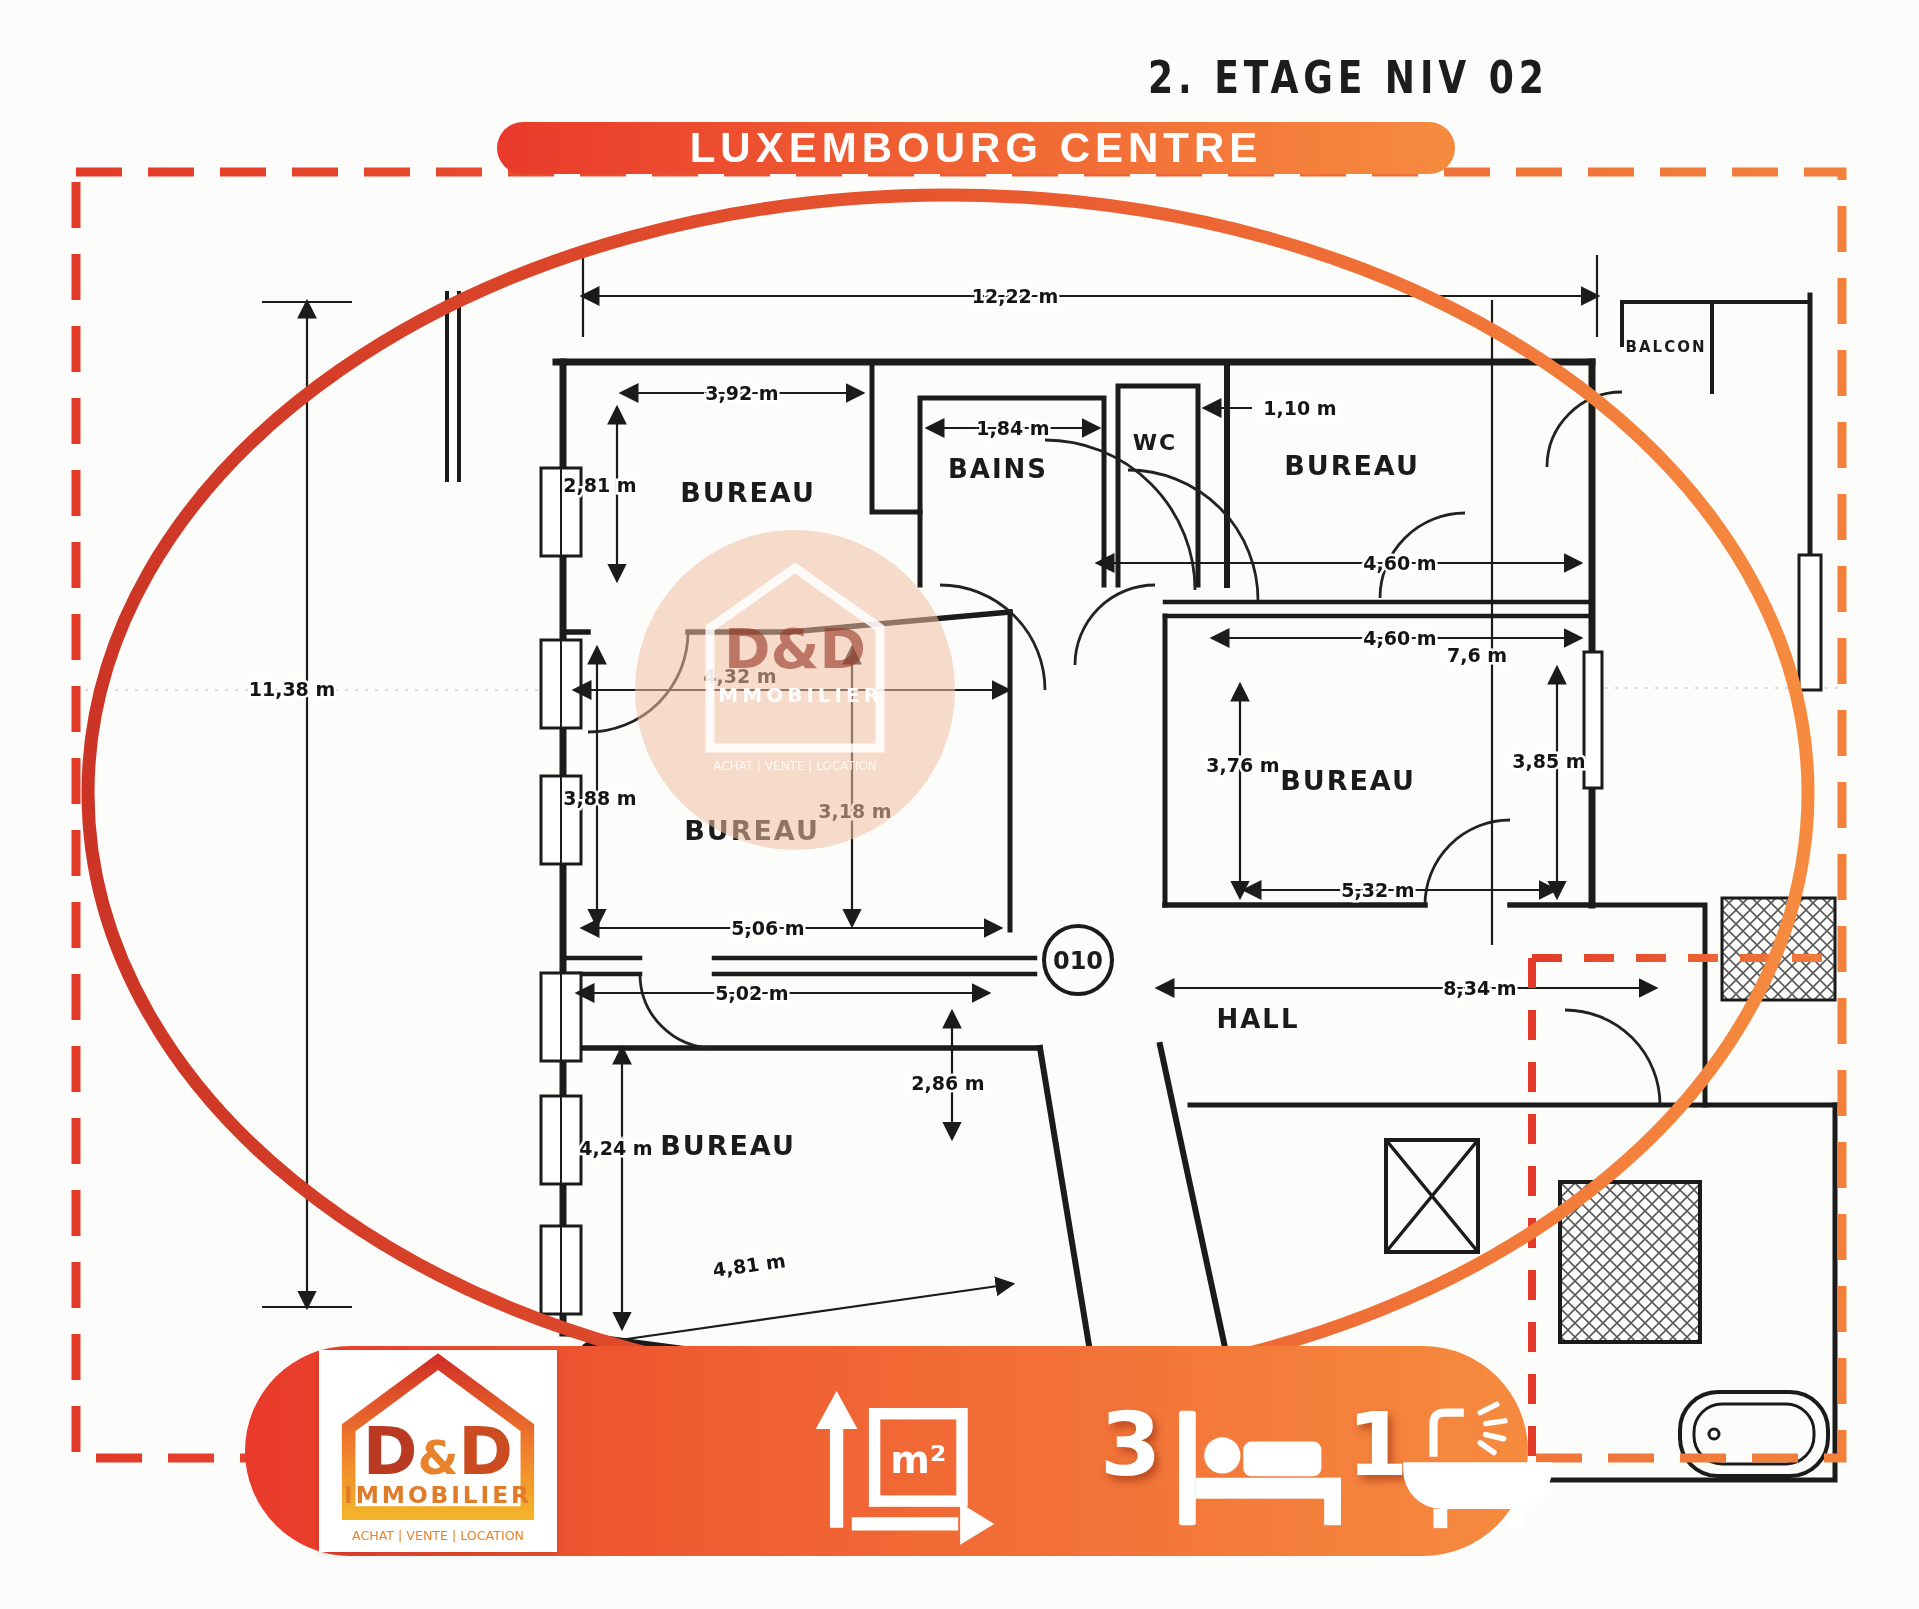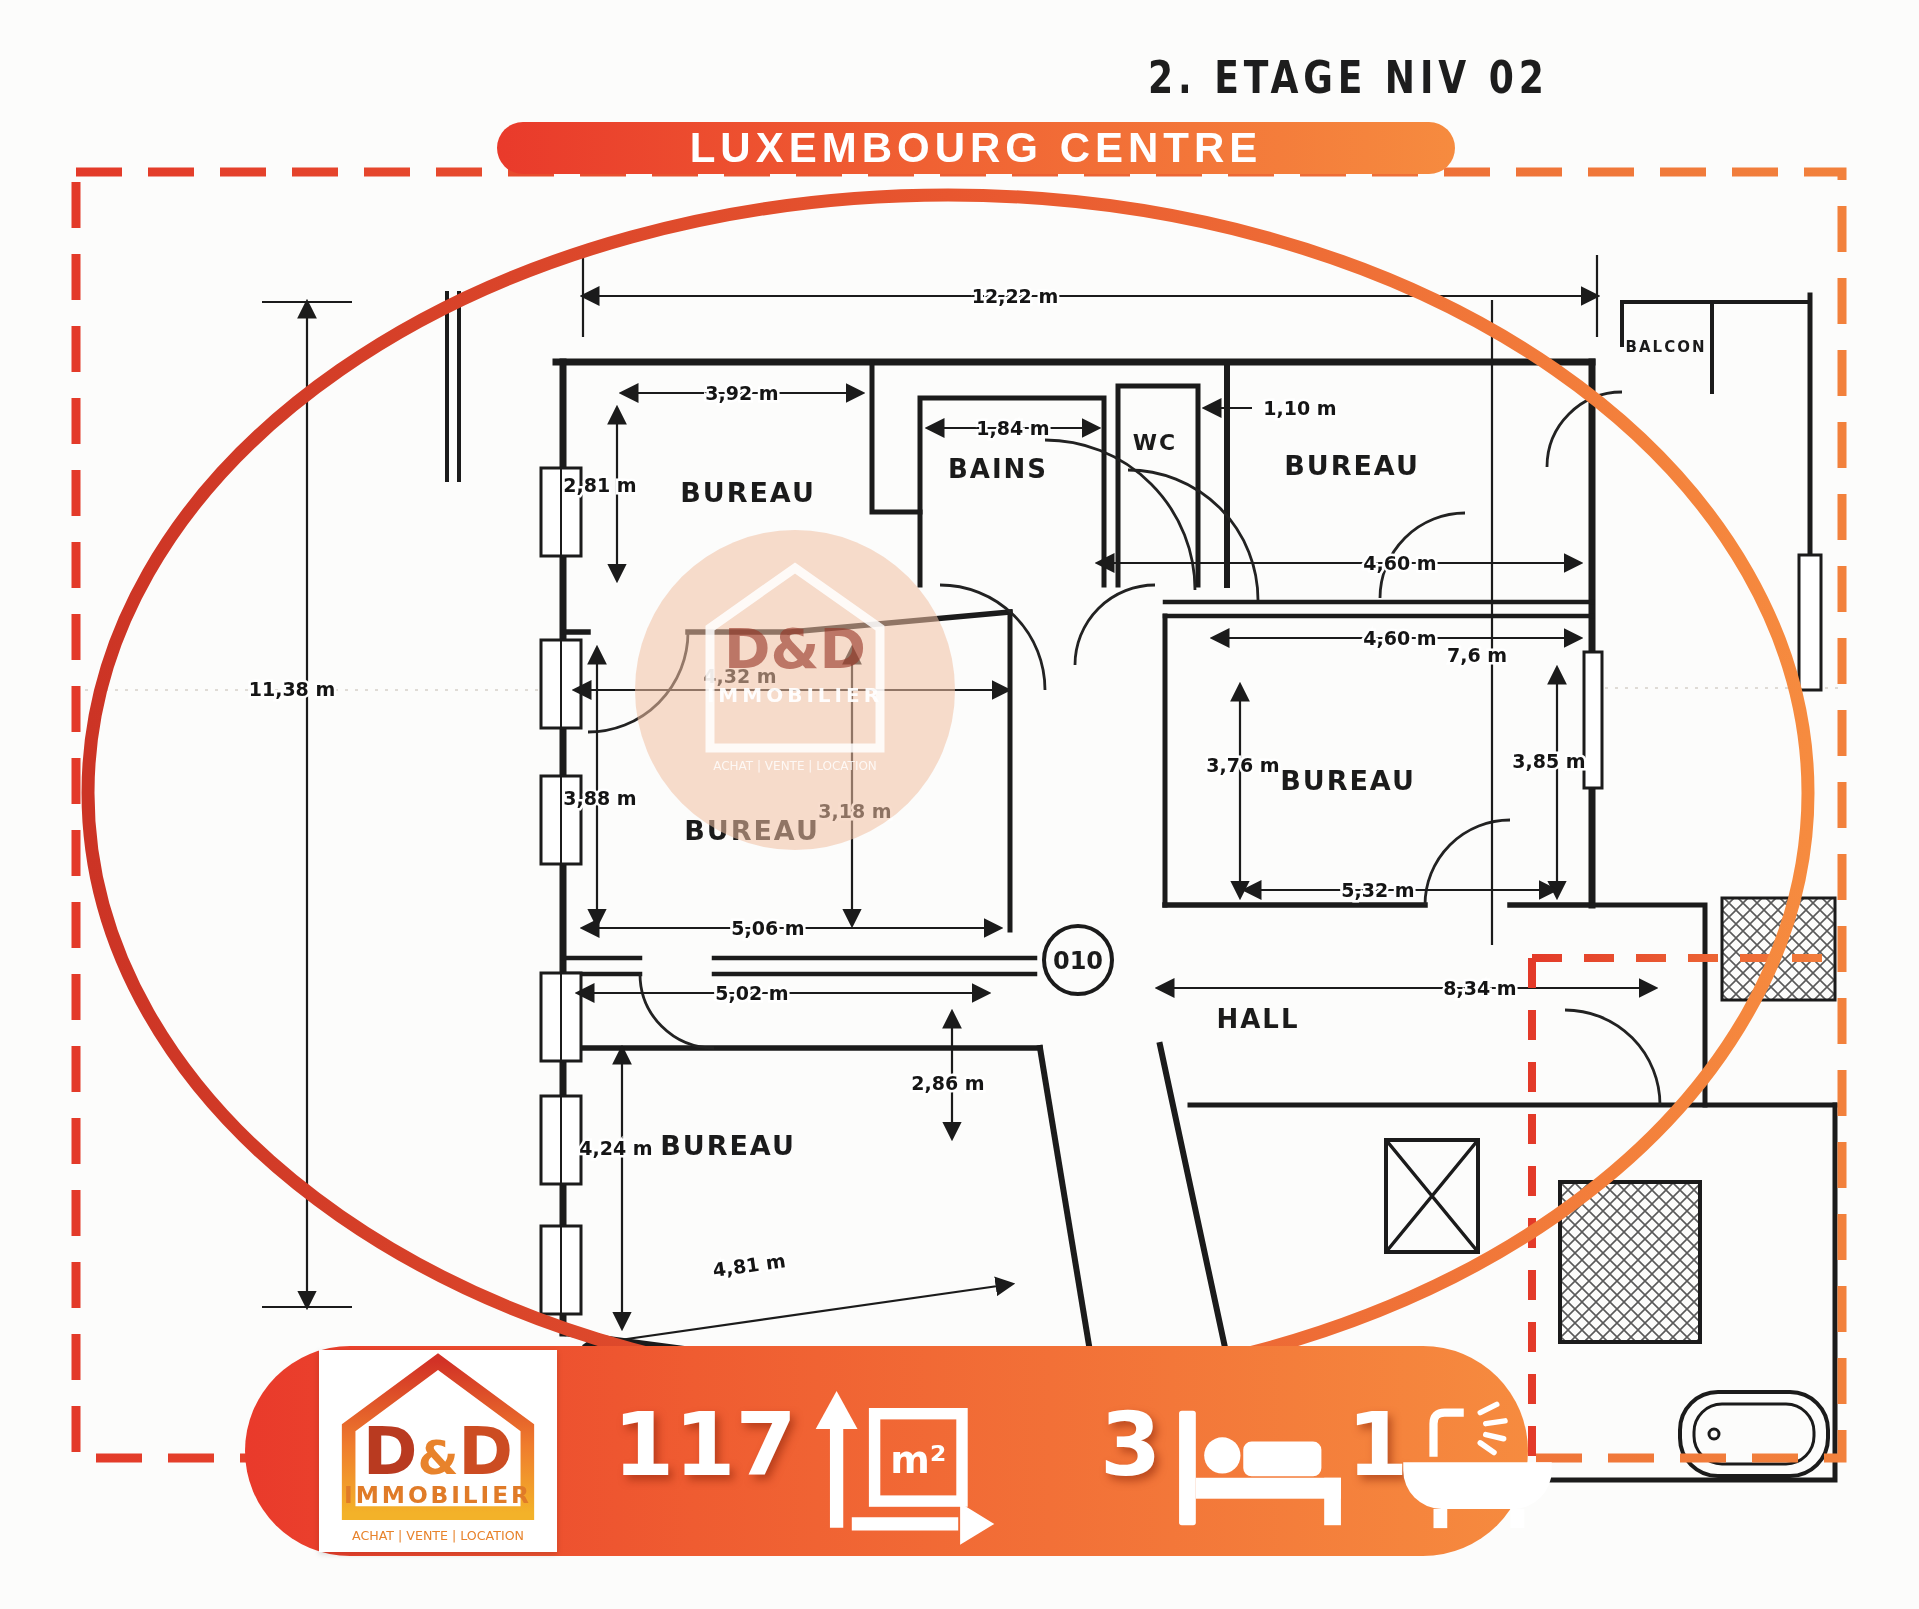--- a/index.html
+++ b/index.html
@@ -251,21 +251,20 @@
         </defs>
         <polygon points="60,6 106,40 106,84 14,84 14,40" fill="none" stroke="url(#lg)" stroke-width="7"></polygon>
         <text x="60" y="64" text-anchor="middle" font-weight="bold" font-family="DejaVu Sans, sans-serif">
           <tspan font-size="34" fill="#b93a20">D</tspan><tspan font-size="24" fill="#e8832c">&amp;</tspan><tspan font-size="34" fill="#cc4c22">D</tspan>
         </text>
         <text x="60" y="79" text-anchor="middle" font-size="12" font-weight="bold" fill="#e07b28" letter-spacing="1.5">IMMOBILIER</text>
         <text x="60" y="98" text-anchor="middle" font-size="6.5" fill="#e8832c">ACHAT  |  VENTE  |  LOCATION</text>
       </svg>
     </div>
 
-    <div class="stat-num n117">117</div>
 
     <svg class="icon-m2" viewBox="0 0 100 82">
       <line x1="14" y1="74" x2="14" y2="18" stroke="#fff" stroke-width="7"></line>
       <polygon points="14,2 3,22 25,22" fill="#fff"></polygon>
       <line x1="22" y1="72" x2="78" y2="72" stroke="#fff" stroke-width="7"></line>
       <polygon points="97,72 79,61 79,83" fill="#fff"></polygon>
       <rect x="34" y="14" width="46" height="46" fill="none" stroke="#fff" stroke-width="6"></rect>
       <text x="57" y="45" text-anchor="middle" font-size="20" font-weight="bold" fill="#fff">m²</text>
     </svg>
 

